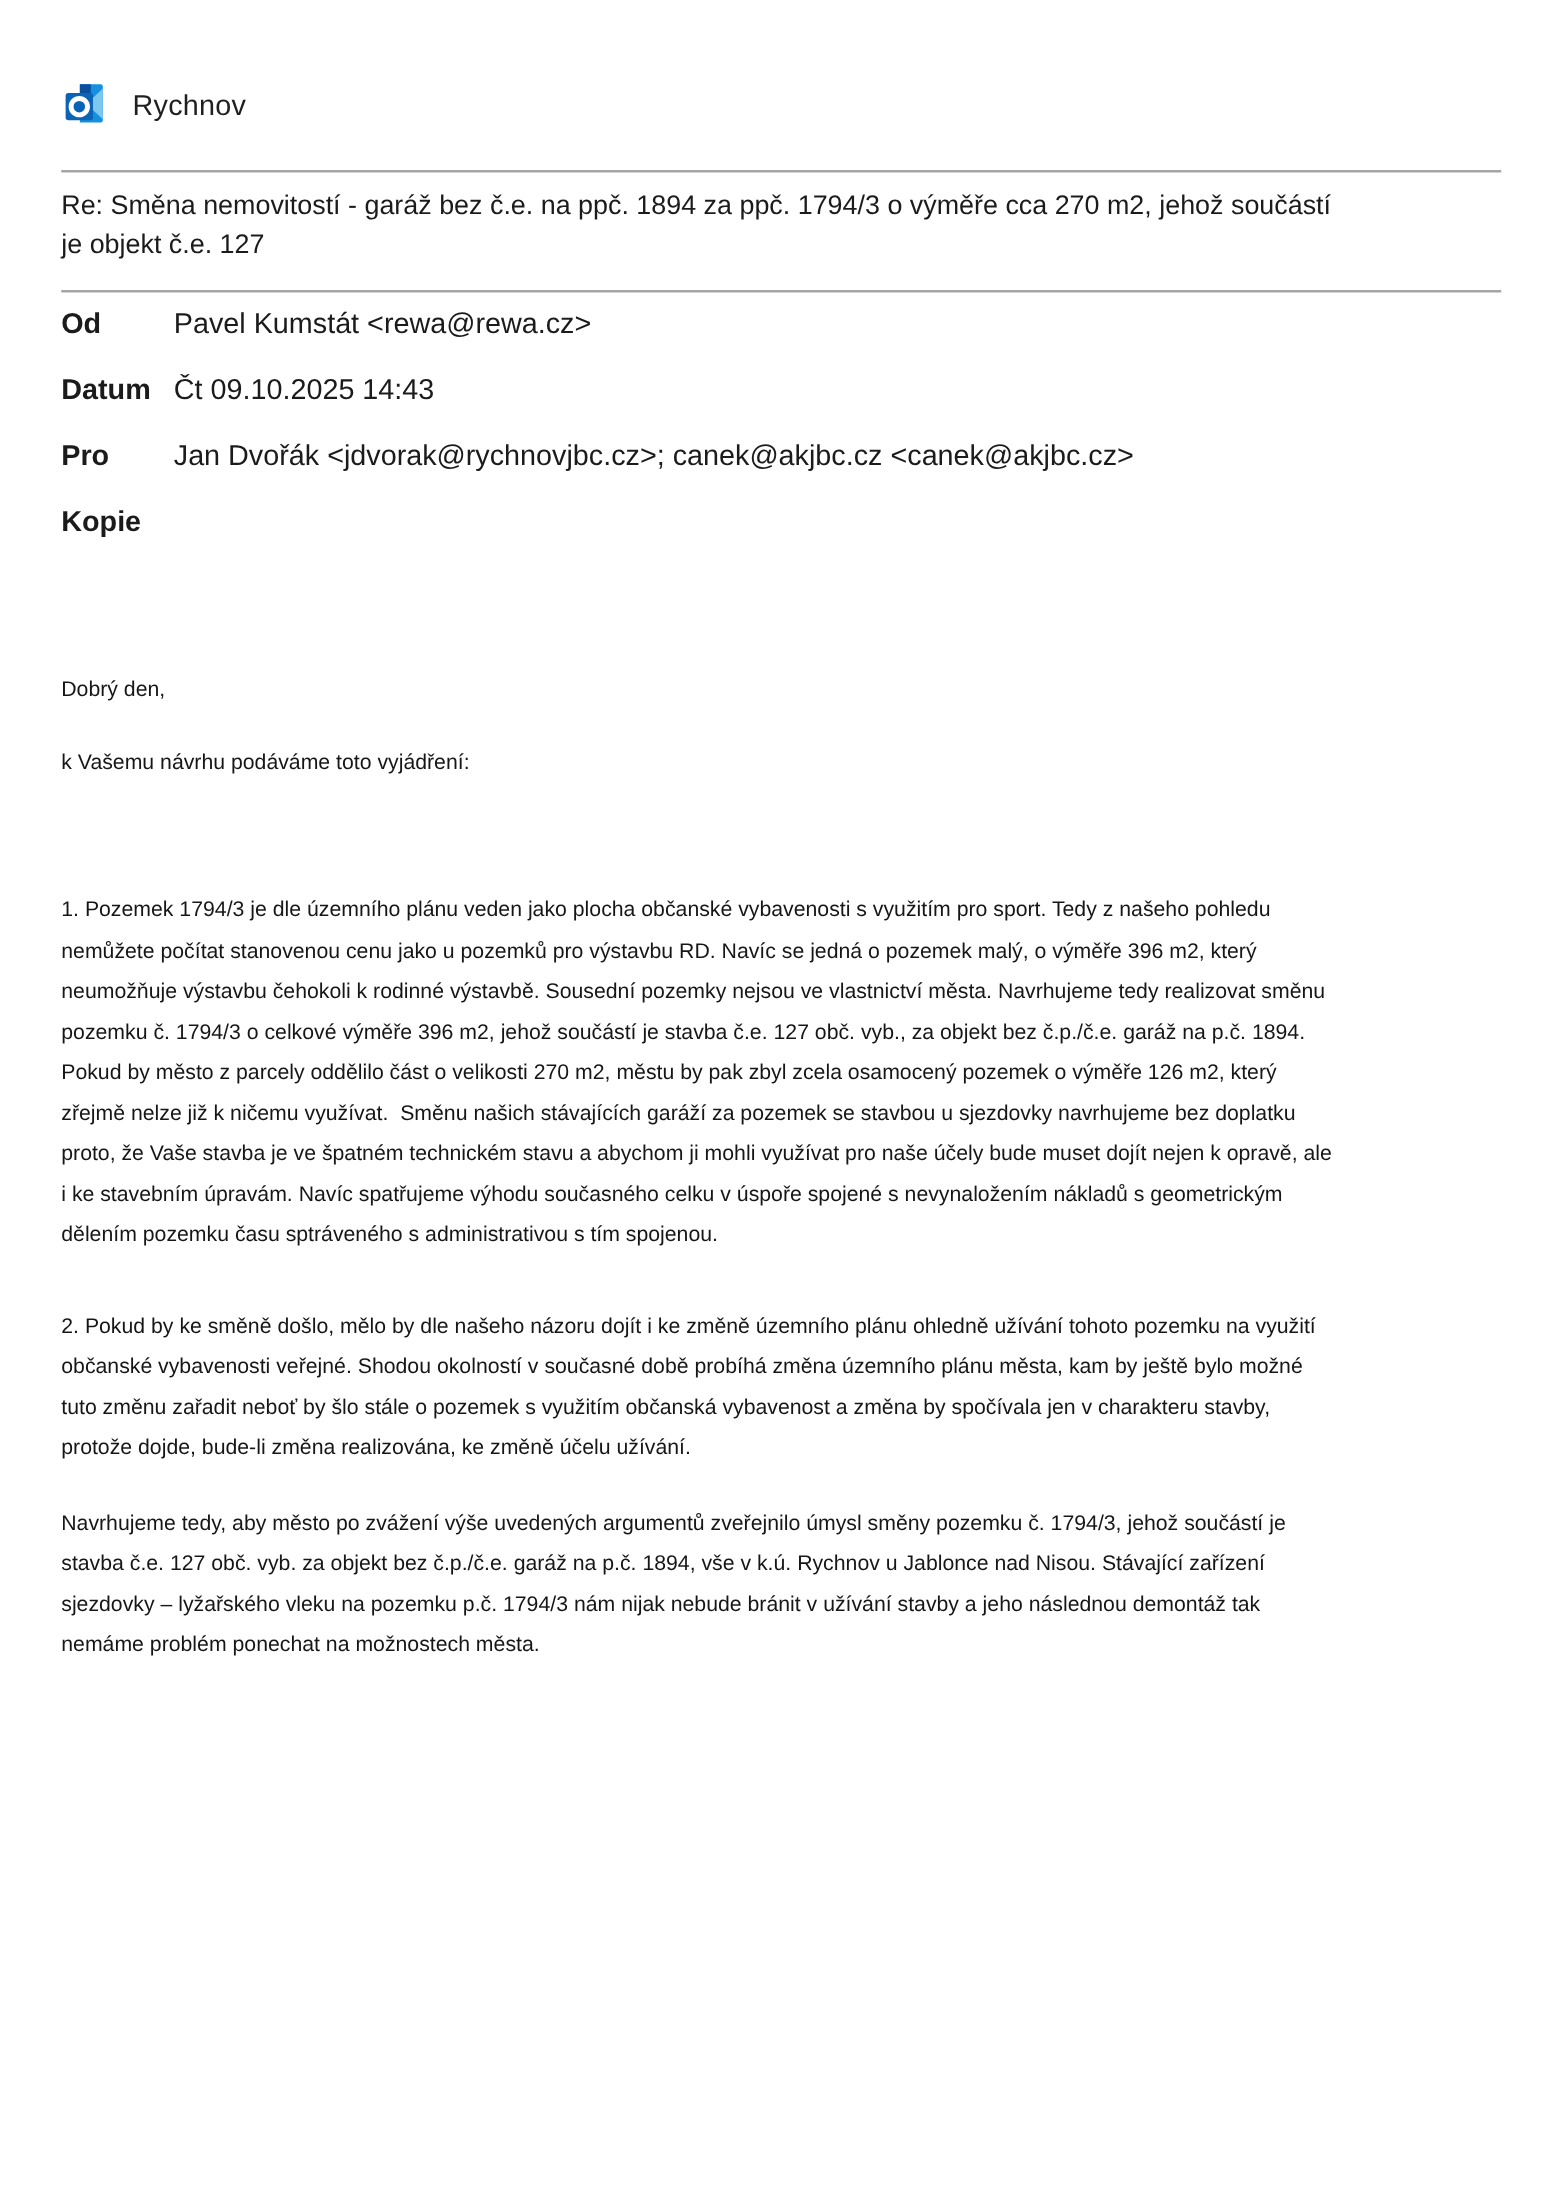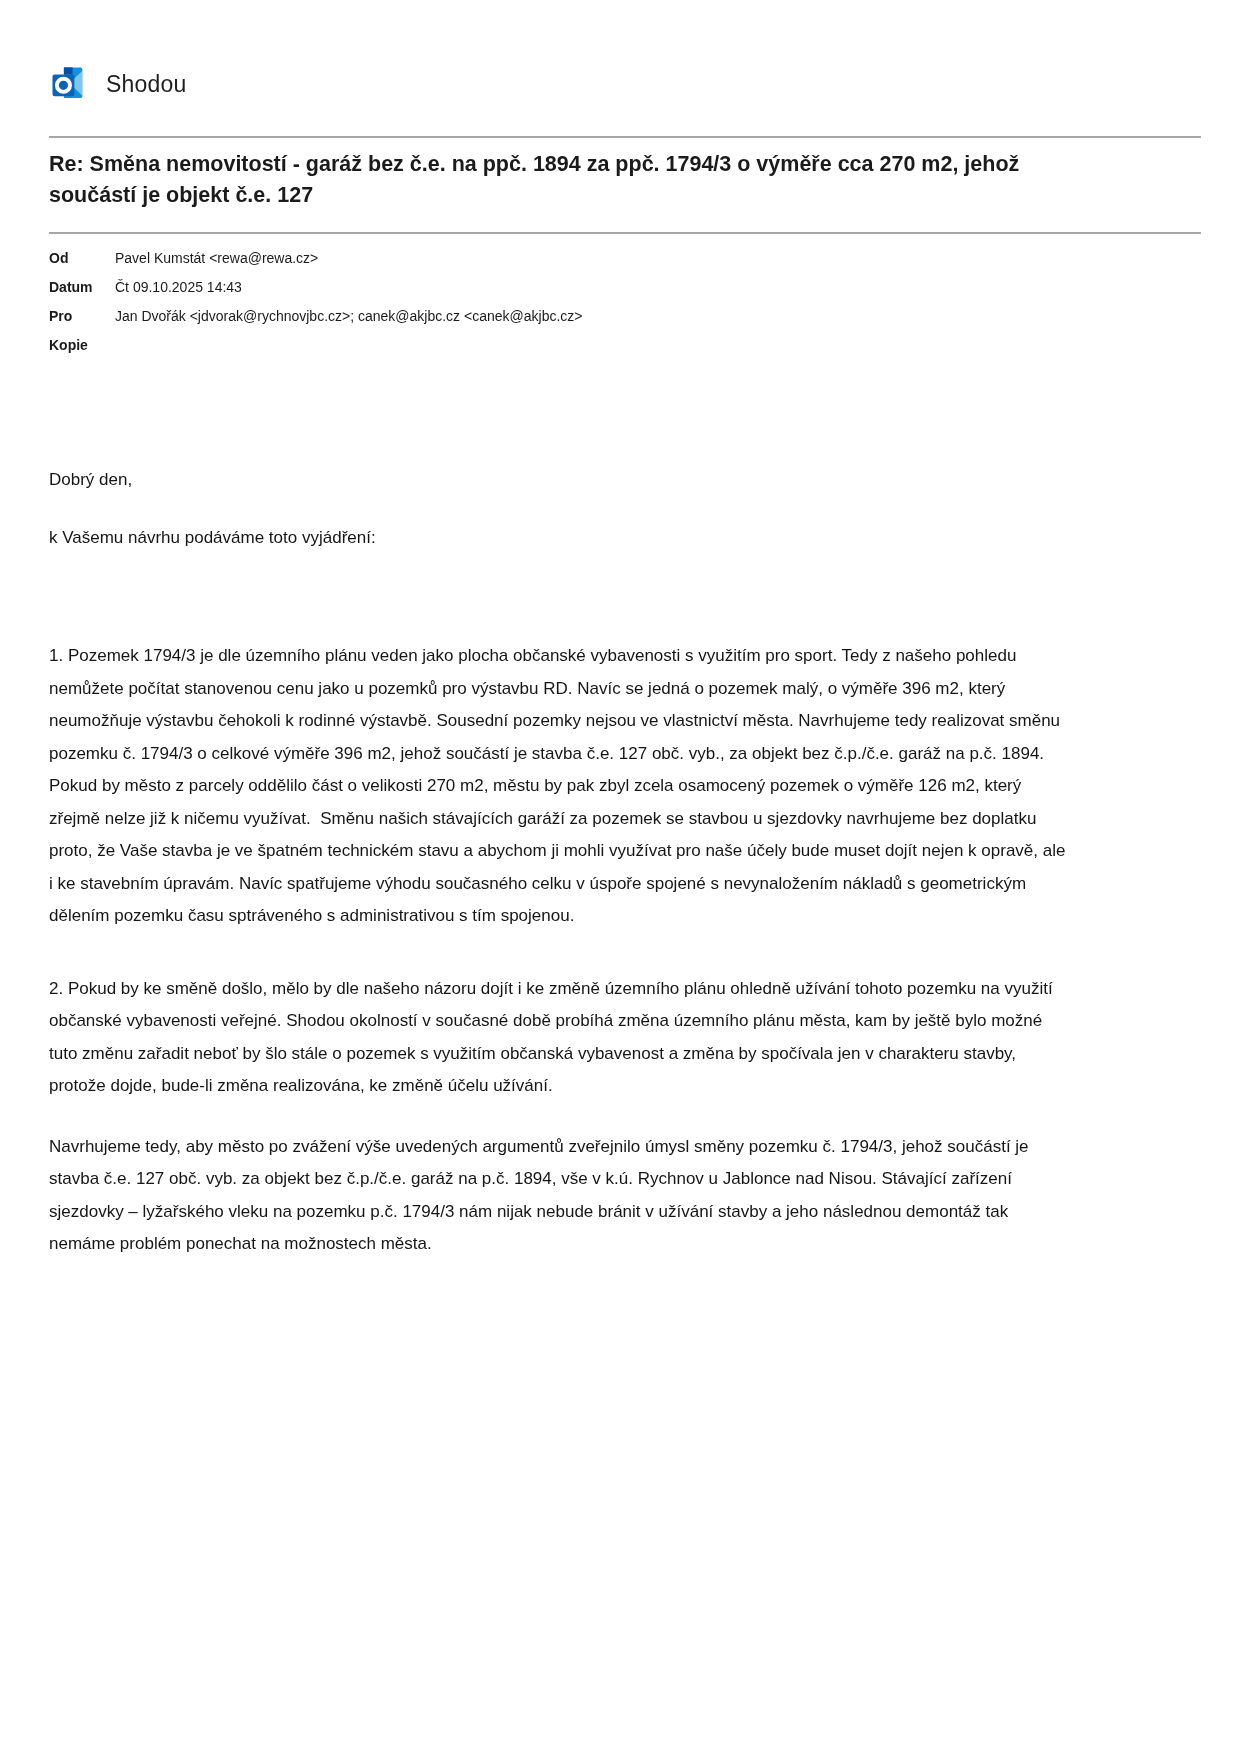--- a/index.html
+++ b/index.html
@@ -38,32 +38,33 @@
     width: 1152px;
     height: 0;
     border-top: 2px solid #a6a6a6;
   }
   .rule-1 { margin-top: 30px; }
   .rule-2 { margin-top: 21px; }
   .subject {
     margin: 11px 0 0 0;
     max-width: 1030px;
     font-size: 21.5px;
-    font-weight: bold;
+    font-weight: normal;
     line-height: 31px;
     color: #1b1b1b;
   }
   .headers {
     margin-top: 10px;
     display: grid;
     grid-template-columns: 66px auto;
     column-gap: 0;
     row-gap: 0;
-    font-size: 14px;
+    font-size: 23px;
     line-height: 29px;
+    gap: 24px;
   }
   .hdr-label { font-weight: bold; color: #1b1b1b; }
   .hdr-value { color: #1b1b1b; white-space: pre-wrap; }
   .mail-body {
     margin-top: 104px;
     max-width: 1018px;
     font-size: 17px;
     line-height: 32.5px;
     color: #161616;
   }
@@ -86,21 +87,21 @@
   <div class="brand-row">
     <span class="logo">
       <svg viewBox="0 0 48 48" width="42" height="42" aria-hidden="true">
         <path d="M17 5 h19 a2 2 0 0 1 2 2 v31 a2 2 0 0 1 -2 2 h-19 z" fill="#1490df"></path>
         <path d="M38 9 L23 23 L38 37 Z" fill="#7cc7ee"></path>
         <path d="M17 5 h10 v8 h-10 z" fill="#0a4f9e"></path>
         <rect x="4" y="13" width="25" height="25" rx="2.5" fill="#0b63b5"></rect>
         <circle cx="16.5" cy="25.5" r="7.5" fill="none" stroke="#ffffff" stroke-width="4.5"></circle>
       </svg>
     </span>
-    <span class="brand-name">Shodou</span>
+    <span class="brand-name">Rychnov</span>
   </div>
 
   <div class="rule rule-1"></div>
 
   <h1 class="subject">Re: Směna nemovitostí - garáž bez č.e. na ppč. 1894 za ppč. 1794/3 o výměře cca 270 m2, jehož součástí je objekt č.e. 127</h1>
 
   <div class="rule rule-2"></div>
 
   <div class="headers">
     <span class="hdr-label">Od</span>

